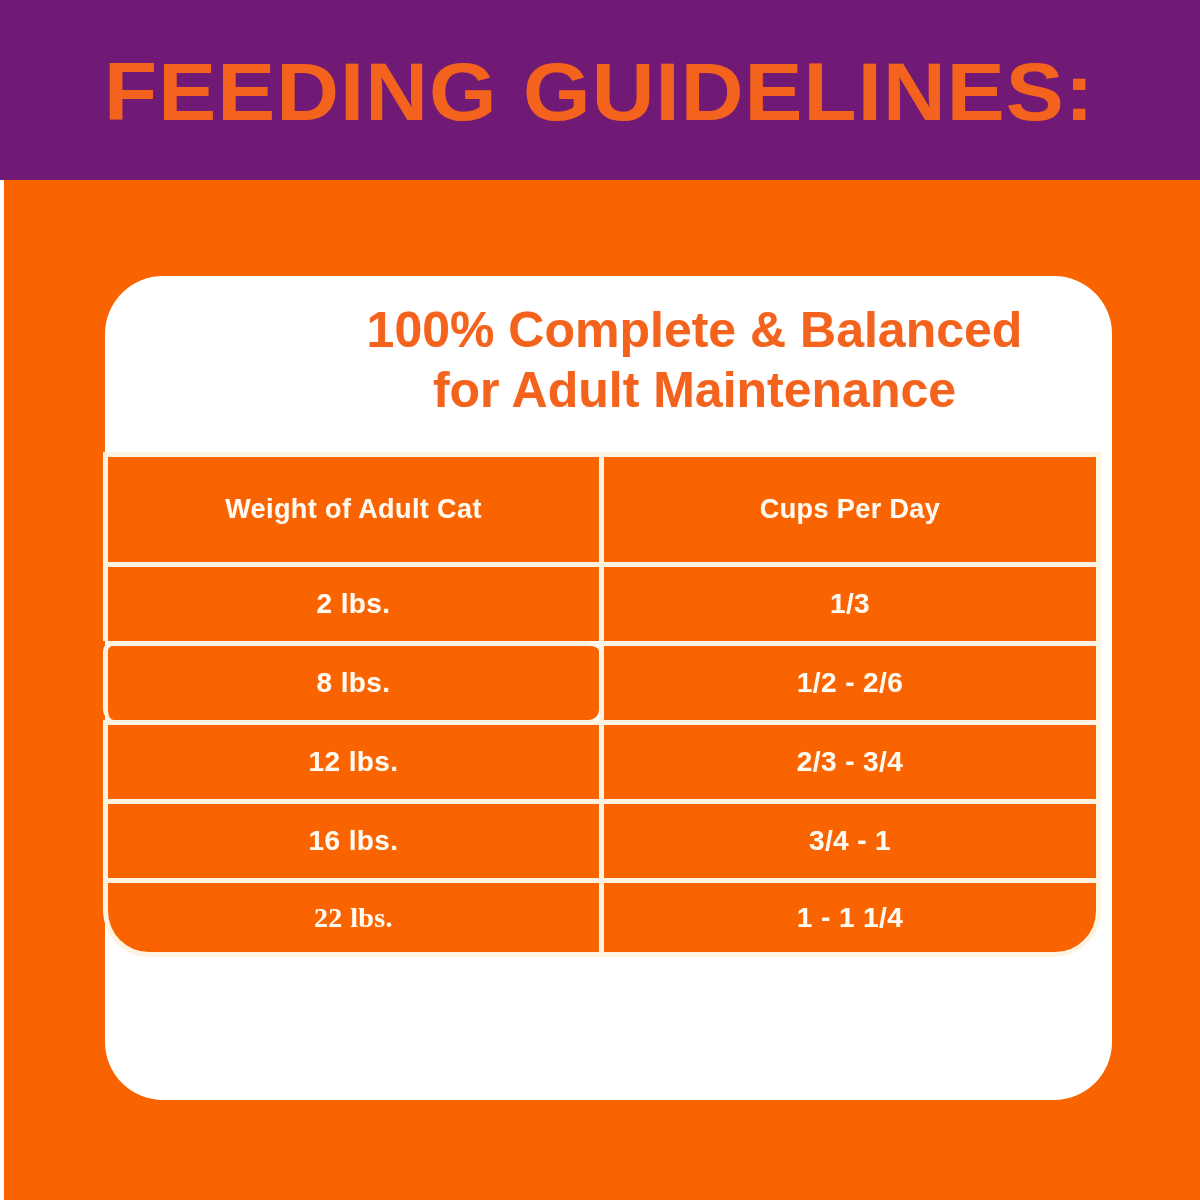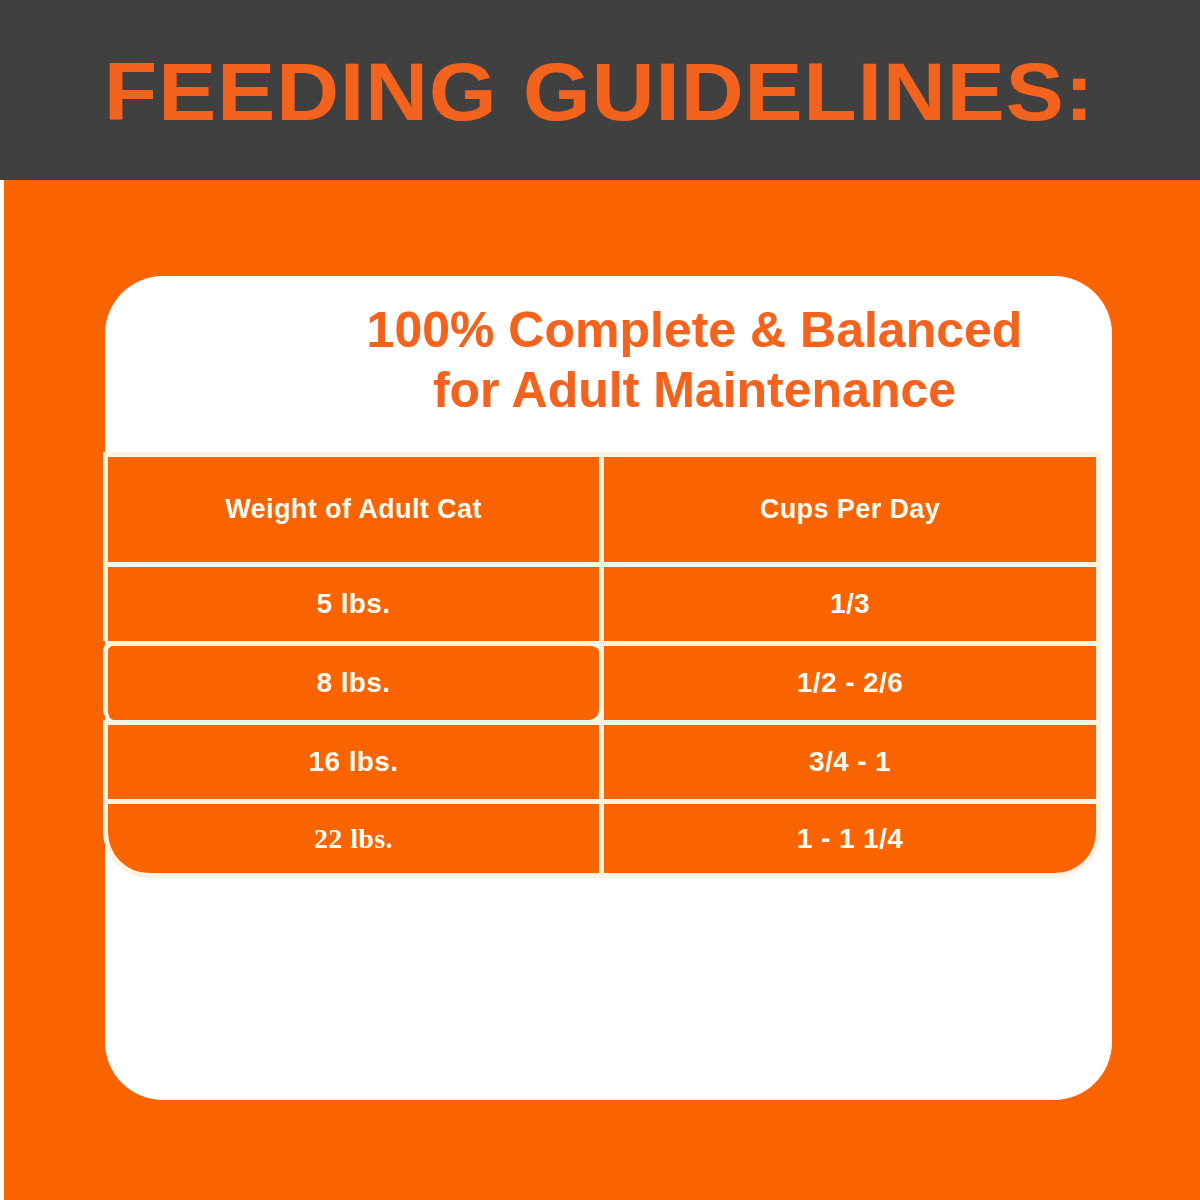--- a/index.html
+++ b/index.html
@@ -23,21 +23,21 @@
     box-sizing: border-box;
   }
 
   
   #title-band {
     position: absolute;
     left: 0;
     top: 0;
     width: 1200px;
     height: 180px;
-    background: #404040;
+    background: #701a75;
     box-sizing: border-box;
   }
 
   #page-title {
     position: absolute;
     left: 104px;
     top: 40px;
     width: 900px;
     height: 104px;
     line-height: 104px;
@@ -173,26 +173,30 @@
     </div>
   </div>
 
   <table id="feeding-table">
     <tbody>
       <tr>
         <td class="subhead-cell col-weight" style="width: 496px;">Weight of Adult Cat</td>
         <td class="subhead-cell col-cups rightcol" style="width: 502px;">Cups Per Day</td>
       </tr>
       <tr>
-        <td class="data-cell col-weight" style="width: 496px;">5 lbs.</td>
+        <td class="data-cell col-weight" style="width: 496px;">2 lbs.</td>
         <td class="data-cell col-cups rightcol" style="width: 502px;">1/3</td>
       </tr>
       <tr>
         <td class="data-cell col-weight" style="width: 496px; border-radius: 10px;">8 lbs.</td>
         <td class="data-cell col-cups rightcol" style="width: 502px;">1/2 - 2/6</td>
+      </tr>
+      <tr>
+        <td class="data-cell col-weight" style="width: 496px;">12 lbs.</td>
+        <td class="data-cell col-cups rightcol" style="width: 502px;">2/3 - 3/4</td>
       </tr>
       <tr>
         <td class="data-cell col-weight" style="width: 496px;">16 lbs.</td>
         <td class="data-cell col-cups rightcol" style="width: 502px;">3/4 - 1</td>
       </tr>
       <tr class="last-row">
         <td class="data-cell col-weight" style="width: 496px;">22 lbs.</td>
         <td class="data-cell col-cups rightcol" style="width: 502px;">1 - 1 1/4</td>
       </tr>
     </tbody>

